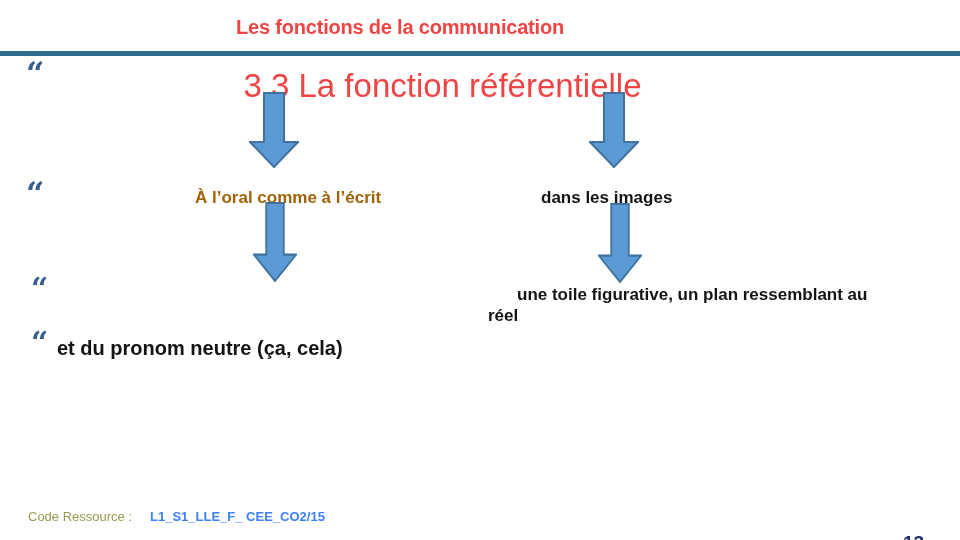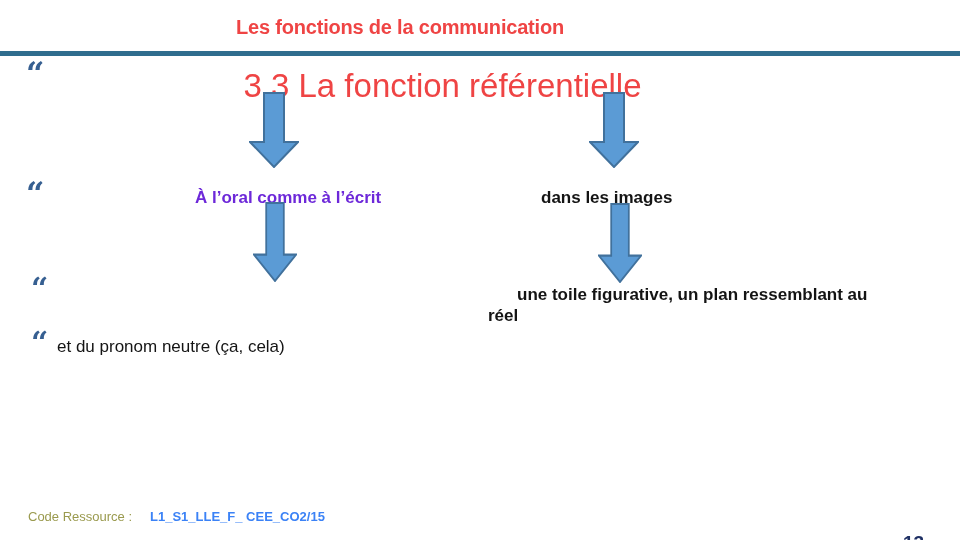--- a/index.html
+++ b/index.html
@@ -23,25 +23,25 @@
   }
   .q1 { left:26px; top:58px; font-size:32px; }
   .q2 { left:26px; top:178px; font-size:32px; }
   .q3 { left:31px; top:274px; font-size:30px; }
   .q4 { left:31px; top:328px; font-size:30px; }
   .arrow { position:absolute; }
   .arrow-1 { left:249px; top:92px; }
   .arrow-2 { left:589px; top:92px; }
   .arrow-3 { left:253px; top:202px; }
   .arrow-4 { left:598px; top:203px; }
-  .heading-left  { position:absolute; left:195px; top:188px; font-size:17px; font-weight:bold; color:#6d28d9; }
+  .heading-left  { position:absolute; left:195px; top:188px; font-size:17px; font-weight:bold; color:#a16207; }
   .heading-right { position:absolute; left:541px; top:188px; font-size:17px; font-weight:bold; color:#141414; }
   .point1 { position:absolute; left:55px; top:283px; font-size:17px; font-weight:bold; color:#141414; }
   .point1 sup { font-size:11px; vertical-align:super; }
-  .point2 { position:absolute; left:57px; top:337px; font-size:17px; font-weight:normal; color:#141414; }
+  .point2 { position:absolute; left:57px; top:337px; font-size:20px; font-weight:bold; color:#141414; }
   .right-desc {
     position:absolute; left:475px; top:284px; width:420px;
     font-size:17px; font-weight:bold; color:#141414; line-height:21px;
   }
   .right-desc .line1 { display:block; padding-left:42px; }
   .right-desc .line2 { display:block;margin-left:13px; }
   .footer-label { position:absolute; left:28px; top:509px; font-size:13px; color:#9a9a4e; }
   .footer-code  { position:absolute; left:150px; top:509px; font-size:13px; font-weight:bold; color:#3b82f6; }
   .page-number  { position:absolute; left:903px; top:532px; font-size:19px; font-weight:bold; color:#1f3064; }
 </style>

